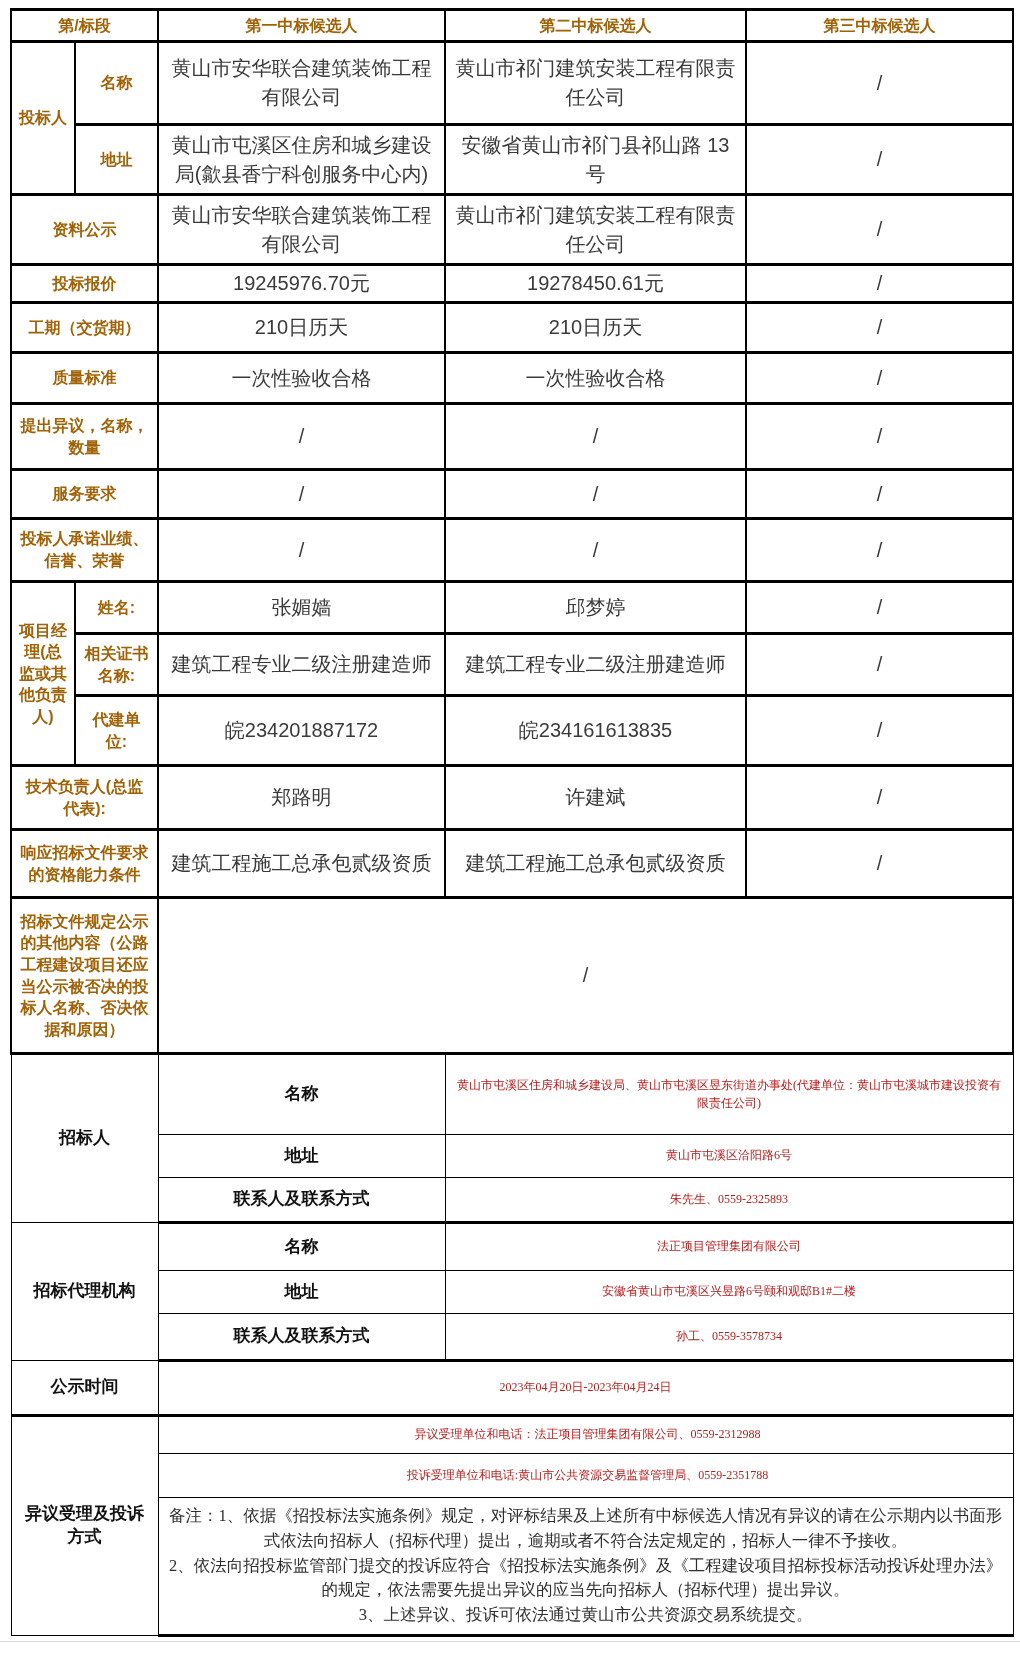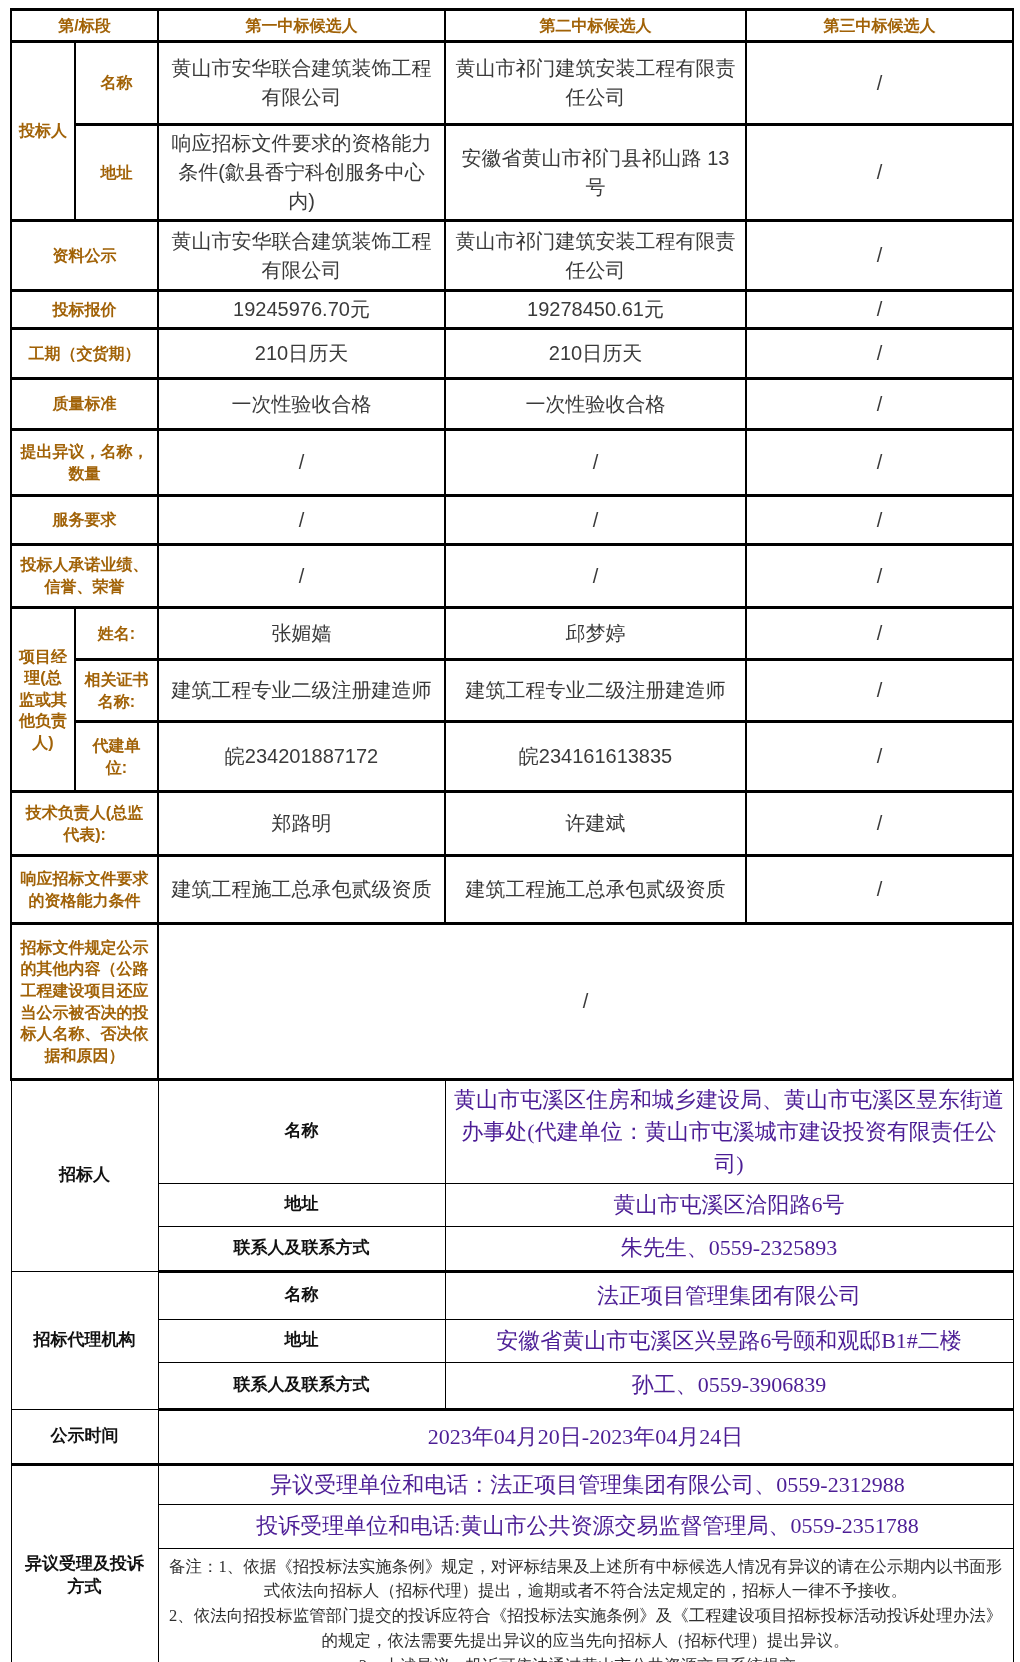--- a/index.html
+++ b/index.html
@@ -10,21 +10,21 @@
 
   
   tr.top td { border: 2px solid #000; border-top-width: 3px; border-bottom-width: 3px; }
   
   tr.bot td { border: 1px solid #000; }
   tr.sep td { border-bottom-width: 3px; }
 
   .lbl { font-weight: bold; color: #a16207; font-size: 16px; line-height: 1.35; }
   .val { color: #3a3a3a; font-size: 20px; line-height: 1.45; }
   .slbl { font-family: "Liberation Serif", "DejaVu Serif", serif; font-weight: bold; color: #111; font-size: 17px; line-height: 1.35; }
-  .sval { font-family: "Liberation Serif", "DejaVu Serif", serif; color: #4c1d95; font-size: 22px; line-height: 1.45; }
+  .sval { font-family: "Liberation Serif", "DejaVu Serif", serif; color: #b91c1c; font-size: 12px; line-height: 1.45; }
   .left { text-align: left; padding-left: 10px !important; margin-top: 13px; }
   .notes { text-align: center; vertical-align: top; padding: 4px 10px !important; }
   .notes div { font-family: "Liberation Serif", "DejaVu Serif", serif; color: #2f2f2f; font-size: 16.5px; line-height: 1.5; }
   .page-divider { border-top: 1px solid #d9d9d9; margin-top: 4px; width: 1020px; height: 6px; }
 </style>
 </head>
 <body>
 
 <div class="page">
 <table class="pub">
@@ -46,21 +46,21 @@
 
   <tr class="top" style="height:83px">
     <td rowspan="2" class="lbl">投标人</td>
     <td class="lbl">名称</td>
     <td class="val">黄山市安华联合建筑装饰工程有限公司</td>
     <td class="val">黄山市祁门建筑安装工程有限责任公司</td>
     <td class="val">/</td>
   </tr>
   <tr class="top" style="height:70px">
     <td class="lbl">地址</td>
-    <td class="val">响应招标文件要求的资格能力条件(歙县香宁科创服务中心内)</td>
+    <td class="val">黄山市屯溪区住房和城乡建设局(歙县香宁科创服务中心内)</td>
     <td class="val">安徽省黄山市祁门县祁山路 13 号</td>
     <td class="val">/</td>
   </tr>
 
   <tr class="top" style="height:70px">
     <td colspan="2" class="lbl">资料公示</td>
     <td class="val">黄山市安华联合建筑装饰工程有限公司</td>
     <td class="val">黄山市祁门建筑安装工程有限责任公司</td>
     <td class="val">/</td>
   </tr>
@@ -164,21 +164,21 @@
     <td colspan="2" rowspan="3" class="slbl">招标代理机构</td>
     <td class="slbl">名称</td>
     <td colspan="2" class="sval">法正项目管理集团有限公司</td>
   </tr>
   <tr class="bot" style="height:43px">
     <td class="slbl">地址</td>
     <td colspan="2" class="sval">安徽省黄山市屯溪区兴昱路6号颐和观邸B1#二楼</td>
   </tr>
   <tr class="bot sep" style="height:47px">
     <td class="slbl">联系人及联系方式</td>
-    <td colspan="2" class="sval">孙工、0559-3906839</td>
+    <td colspan="2" class="sval">孙工、0559-3578734</td>
   </tr>
 
   <tr class="bot sep" style="height:55px">
     <td colspan="2" class="slbl">公示时间</td>
     <td colspan="3" class="sval">2023年04月20日-2023年04月24日</td>
   </tr>
 
   <tr class="bot" style="height:38px">
     <td colspan="2" rowspan="3" class="slbl">异议受理及投诉方式</td>
     <td colspan="3" class="sval left">异议受理单位和电话：法正项目管理集团有限公司、0559-2312988</td>

